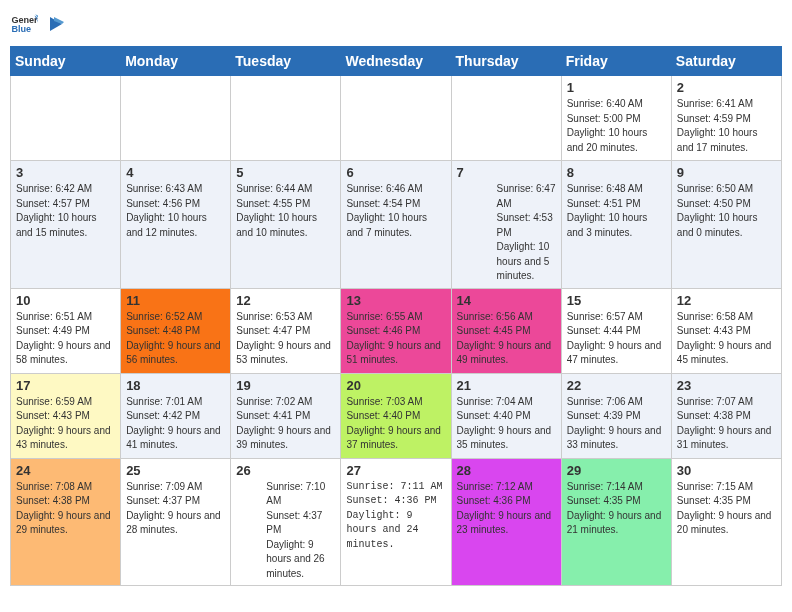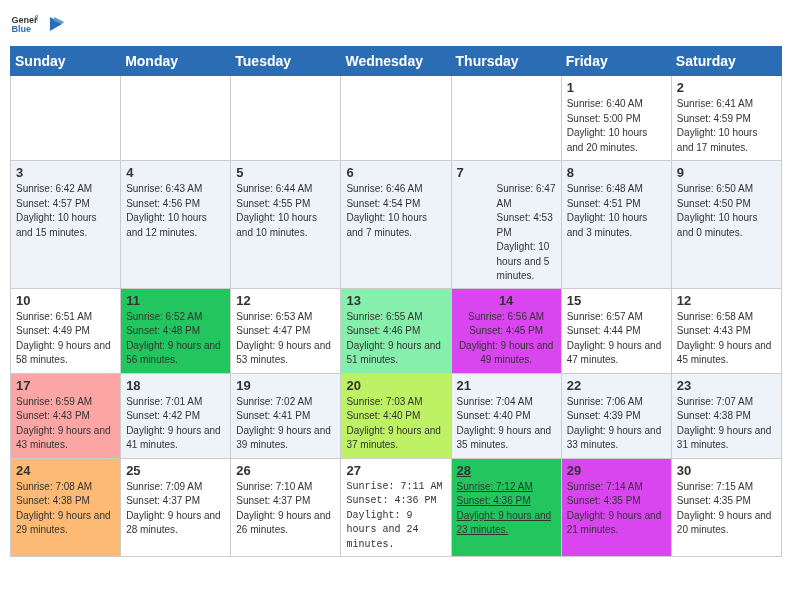--- a/index.html
+++ b/index.html
@@ -188,59 +188,59 @@
 Daylight: 10 hours and 0 minutes.</div>
         </td>
       </tr>
       <tr>
         <td style="background: rgb(255, 255, 255);">
           <span class="day-num">10</span>
           <div class="day-info" style="white-space: pre-line;">Sunrise: 6:51 AM
 Sunset: 4:49 PM
 Daylight: 9 hours and 58 minutes.</div>
         </td>
-        <td style="background: #22c55e;">
+        <td style="background: #f97316;">
           <span class="day-num">11</span>
           <div class="day-info" style="white-space: pre-line;">Sunrise: 6:52 AM
 Sunset: 4:48 PM
 Daylight: 9 hours and 56 minutes.</div>
         </td>
         <td style="background: rgb(255, 255, 255);">
           <span class="day-num">12</span>
           <div class="day-info" style="white-space: pre-line;">Sunrise: 6:53 AM
 Sunset: 4:47 PM
 Daylight: 9 hours and 53 minutes.</div>
         </td>
-        <td style="background: #86efac;">
+        <td style="background: #ec4899;">
           <span class="day-num">13</span>
           <div class="day-info" style="white-space: pre-line;">Sunrise: 6:55 AM
 Sunset: 4:46 PM
 Daylight: 9 hours and 51 minutes.</div>
         </td>
-        <td style="background: #d946ef; text-align: center;">
+        <td style="background: #ec4899;">
           <span class="day-num">14</span>
           <div class="day-info" style="white-space: pre-line;">Sunrise: 6:56 AM
 Sunset: 4:45 PM
 Daylight: 9 hours and 49 minutes.</div>
         </td>
         <td style="background: rgb(255, 255, 255);">
           <span class="day-num">15</span>
           <div class="day-info" style="white-space: pre-line;">Sunrise: 6:57 AM
 Sunset: 4:44 PM
 Daylight: 9 hours and 47 minutes.</div>
         </td>
         <td style="background: rgb(255, 255, 255);">
           <span class="day-num">12</span>
           <div class="day-info" style="white-space: pre-line;">Sunrise: 6:58 AM
 Sunset: 4:43 PM
 Daylight: 9 hours and 45 minutes.</div>
         </td>
       </tr>
       <tr>
-        <td class="alt-row" style="background: #fca5a5;">
+        <td class="alt-row" style="background: #fef9c3;">
           <span class="day-num">17</span>
           <div class="day-info" style="white-space: pre-line;">Sunrise: 6:59 AM
 Sunset: 4:43 PM
 Daylight: 9 hours and 43 minutes.</div>
         </td>
         <td class="alt-row" style="background: rgb(238, 242, 249);">
           <span class="day-num">18</span>
           <div class="day-info" style="white-space: pre-line;">Sunrise: 7:01 AM
 Sunset: 4:42 PM
 Daylight: 9 hours and 41 minutes.</div>
@@ -284,37 +284,37 @@
 Daylight: 9 hours and 29 minutes.</div>
         </td>
         <td style="background: rgb(255, 255, 255);">
           <span class="day-num">25</span>
           <div class="day-info" style="white-space: pre-line;">Sunrise: 7:09 AM
 Sunset: 4:37 PM
 Daylight: 9 hours and 28 minutes.</div>
         </td>
         <td style="background: rgb(255, 255, 255);">
           <span class="day-num">26</span>
-          <div class="day-info" style="white-space: pre-line;">Sunrise: 7:10 AM
+          <div class="day-info" style="white-space: pre-line; margin-left: 30px;">Sunrise: 7:10 AM
 Sunset: 4:37 PM
 Daylight: 9 hours and 26 minutes.</div>
         </td>
         <td style="background: rgb(255, 255, 255);">
           <span class="day-num">27</span>
           <div class="day-info" style="white-space: pre-line; font-family: Liberation Mono, monospace;">Sunrise: 7:11 AM
 Sunset: 4:36 PM
 Daylight: 9 hours and 24 minutes.</div>
         </td>
-        <td style="background: #22c55e; text-decoration: underline;">
+        <td style="background: #d946ef;">
           <span class="day-num">28</span>
           <div class="day-info" style="white-space: pre-line;">Sunrise: 7:12 AM
 Sunset: 4:36 PM
 Daylight: 9 hours and 23 minutes.</div>
         </td>
-        <td style="background: #d946ef;">
+        <td style="background: #86efac;">
           <span class="day-num">29</span>
           <div class="day-info" style="white-space: pre-line;">Sunrise: 7:14 AM
 Sunset: 4:35 PM
 Daylight: 9 hours and 21 minutes.</div>
         </td>
         <td style="background: rgb(255, 255, 255);">
           <span class="day-num">30</span>
           <div class="day-info" style="white-space: pre-line;">Sunrise: 7:15 AM
 Sunset: 4:35 PM
 Daylight: 9 hours and 20 minutes.</div>

